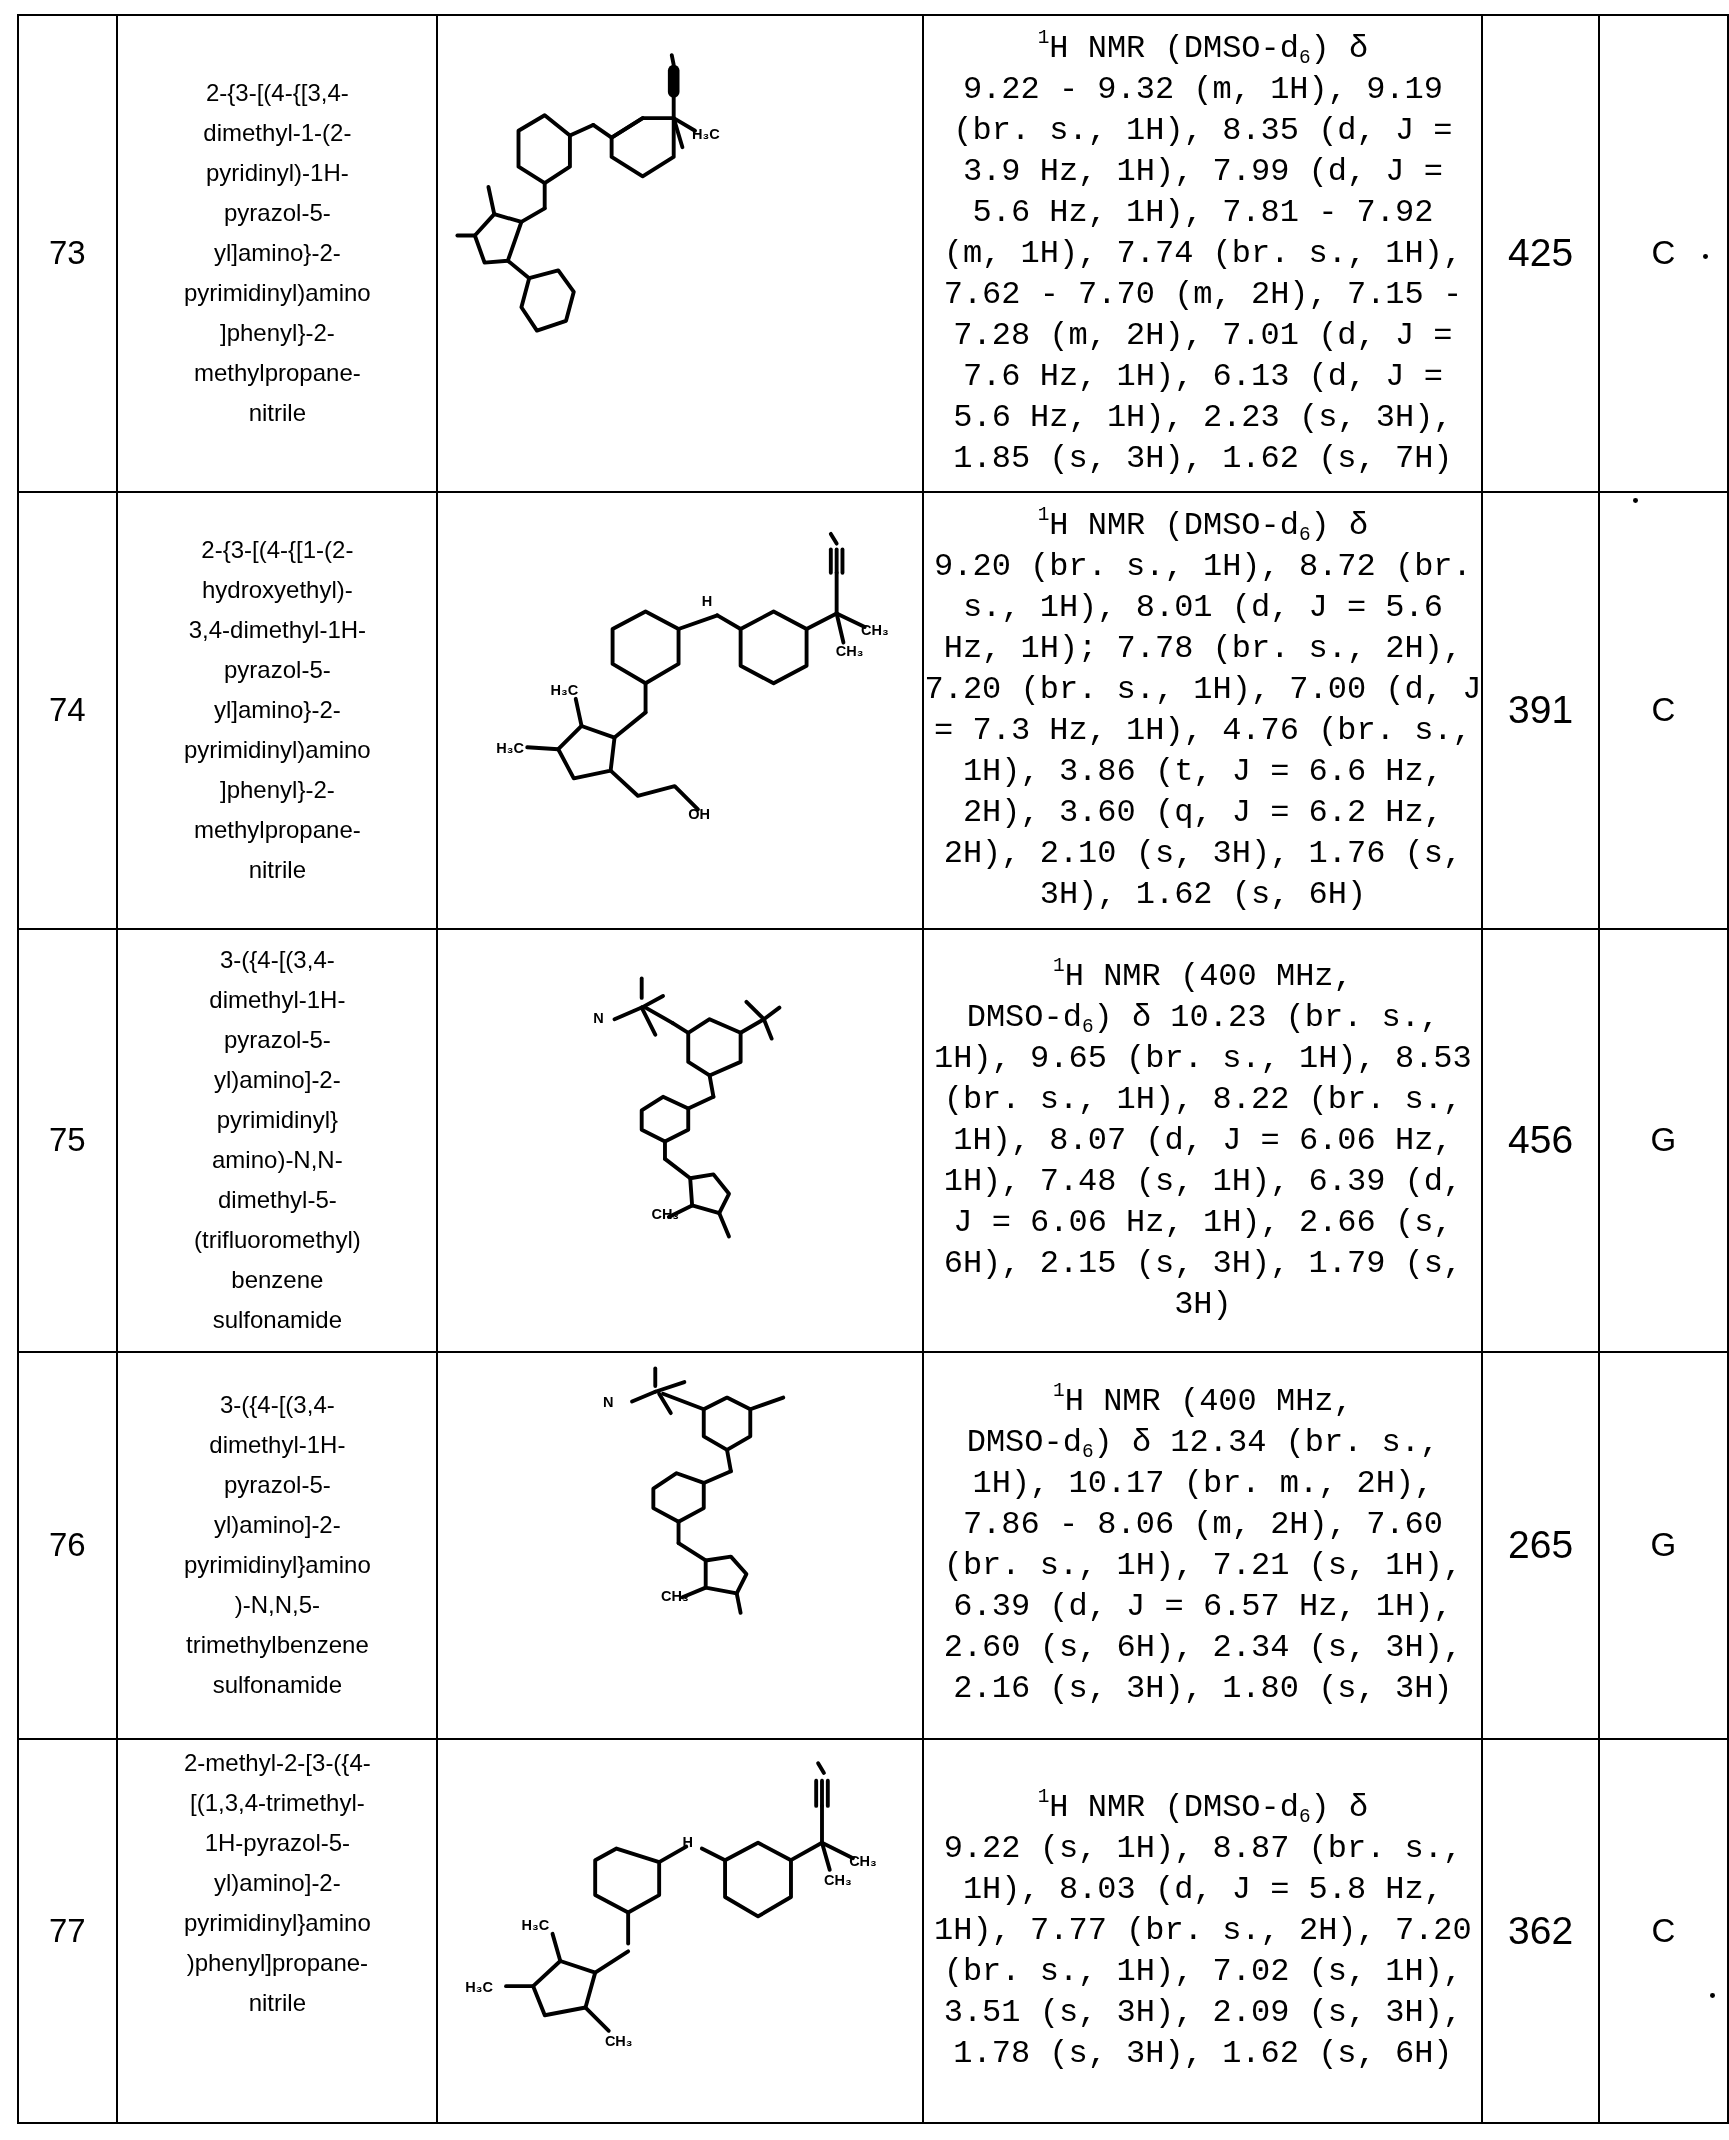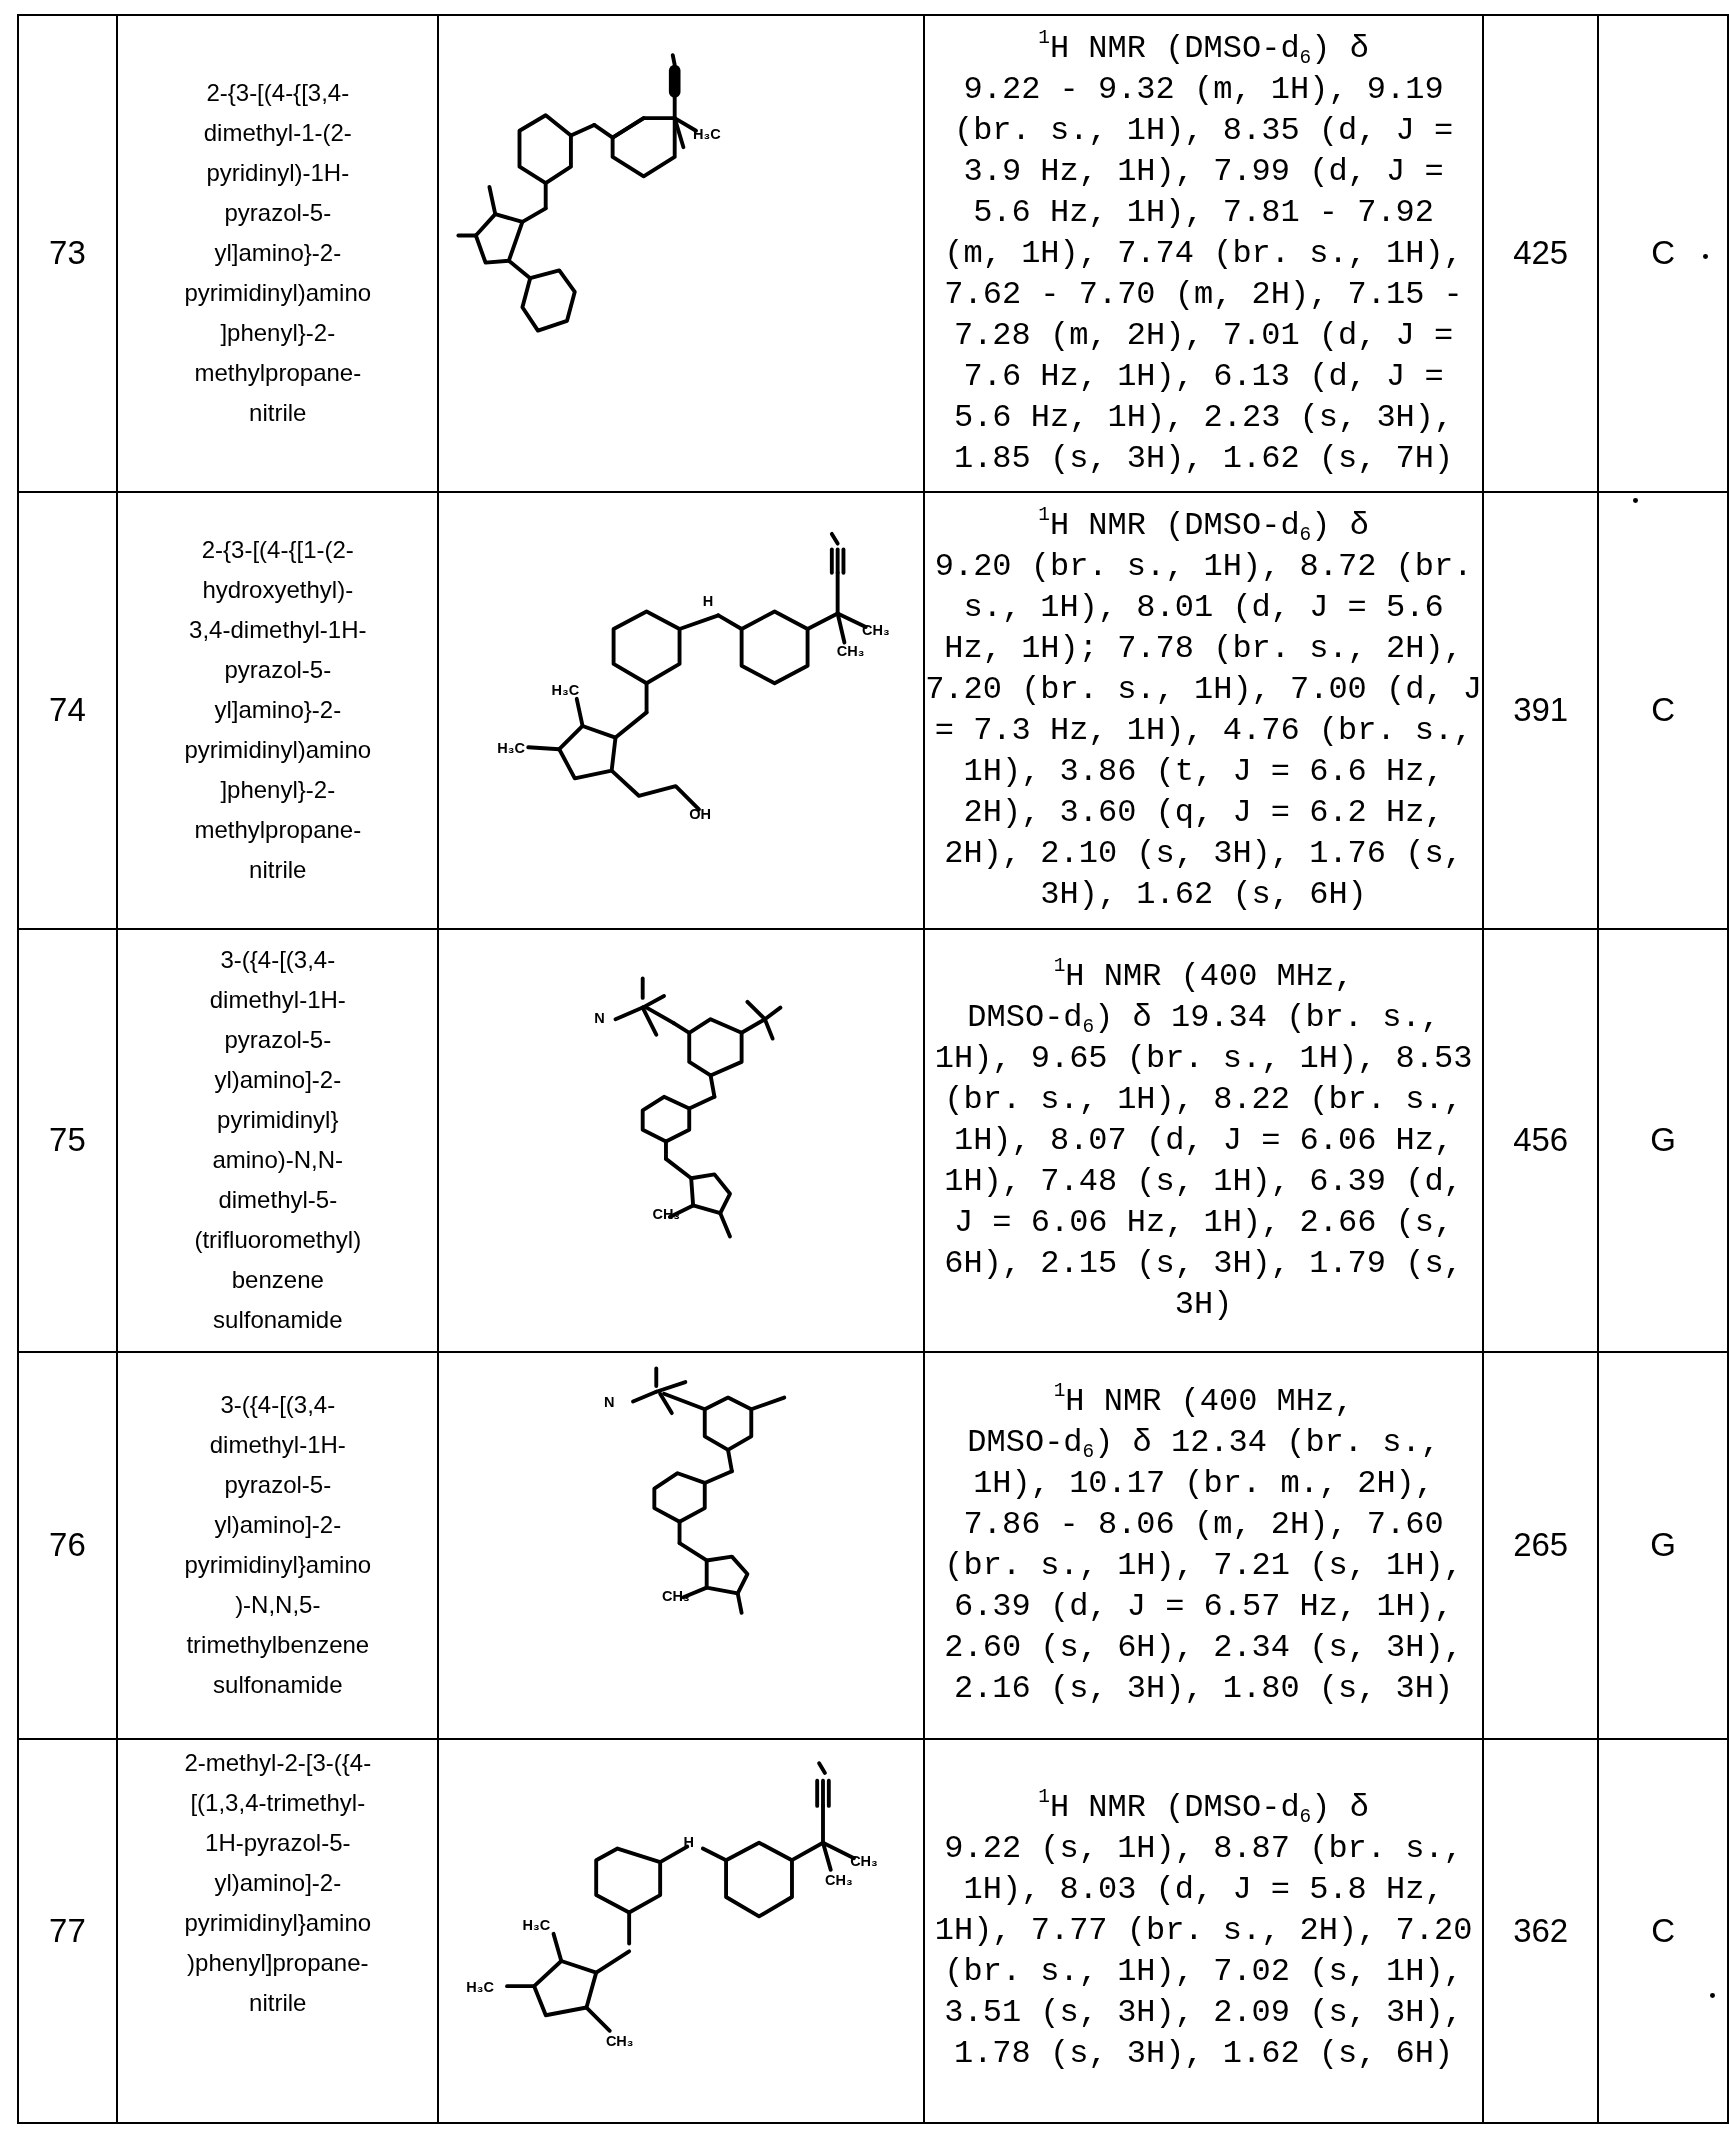--- a/index.html
+++ b/index.html
@@ -4,21 +4,21 @@
 <style>
   html, body { margin:0; padding:0; background:#ffffff; }
   body { width:1729px; height:2141px; position:relative; overflow:hidden;
          font-family:"Liberation Sans", sans-serif; color:#000; }
   table.compounds { position:absolute; left:16.5px; top:13.6px; border-collapse:collapse; table-layout:fixed; }
   table.compounds td { border:2.9px solid #000; padding:0; vertical-align:middle; text-align:center; }
   td.c-num { width:106px; font-size:33px; }
   td.c-name { width:336px; font-size:24px; line-height:40px; }
   td.c-struct { width:484px; position:relative; }
   td.c-nmr { width:489px; font-size:32px; line-height:41px;font-family:Liberation Mono, monospace; }
-  td.c-mass { width:121px; font-size:33px; }
+  td.c-mass { width:121px; font-size:39px; }
   td.c-act { width:141px; font-size:33px; }
   .line { display:block; white-space:nowrap; }
   sup.iso { font-size:19.4px; vertical-align:13.6px; line-height:0; }
   sub.d6 { font-size:19.4px; vertical-align:-5.8px; line-height:0; }
   svg.mol { display:block; margin:0 auto; }
   svg.mol line, svg.mol polyline, svg.mol polygon { stroke:#000; stroke-width:4; fill:none; stroke-linecap:round; stroke-linejoin:round; }
   svg.mol text { font-family:"Liberation Sans", sans-serif; font-size:15px; font-weight:bold; fill:#000; }
   .speck { position:absolute; width:4.9px; height:4.9px; background:#000; border-radius:50%; }
 </style>
 </head>
@@ -177,21 +177,21 @@
           <line x1="234" y1="236" x2="260" y2="256"></line>
           <polygon points="260,256 284,252 300,272 290,292 262,284"></polygon>
           <line x1="262" y1="284" x2="238" y2="296"></line>
           <line x1="290" y1="292" x2="300" y2="316"></line>
           <text x="160" y="96">N</text>
           <text x="220" y="298">CH₃</text>
         </svg>
       </td>
       <td class="c-nmr">
         <span class="line"><sup class="iso">1</sup><span>H NMR (400 MHz,</span></span>
-        <span class="line"><span>DMSO-d</span><sub class="d6">6</sub><span>) δ  19.34 (br. s.,</span></span>
+        <span class="line"><span>DMSO-d</span><sub class="d6">6</sub><span>) δ  10.23 (br. s.,</span></span>
         <span class="line">1H), 9.65 (br. s., 1H), 8.53</span>
         <span class="line">(br. s., 1H), 8.22 (br. s.,</span>
         <span class="line">1H), 8.07 (d, J = 6.06 Hz,</span>
         <span class="line">1H), 7.48 (s, 1H), 6.39 (d,</span>
         <span class="line">J = 6.06 Hz, 1H), 2.66 (s,</span>
         <span class="line">6H), 2.15 (s, 3H), 1.79 (s,</span>
         <span class="line">3H)</span>
       </td>
       <td class="c-mass">456</td>
       <td class="c-act">G</td>

